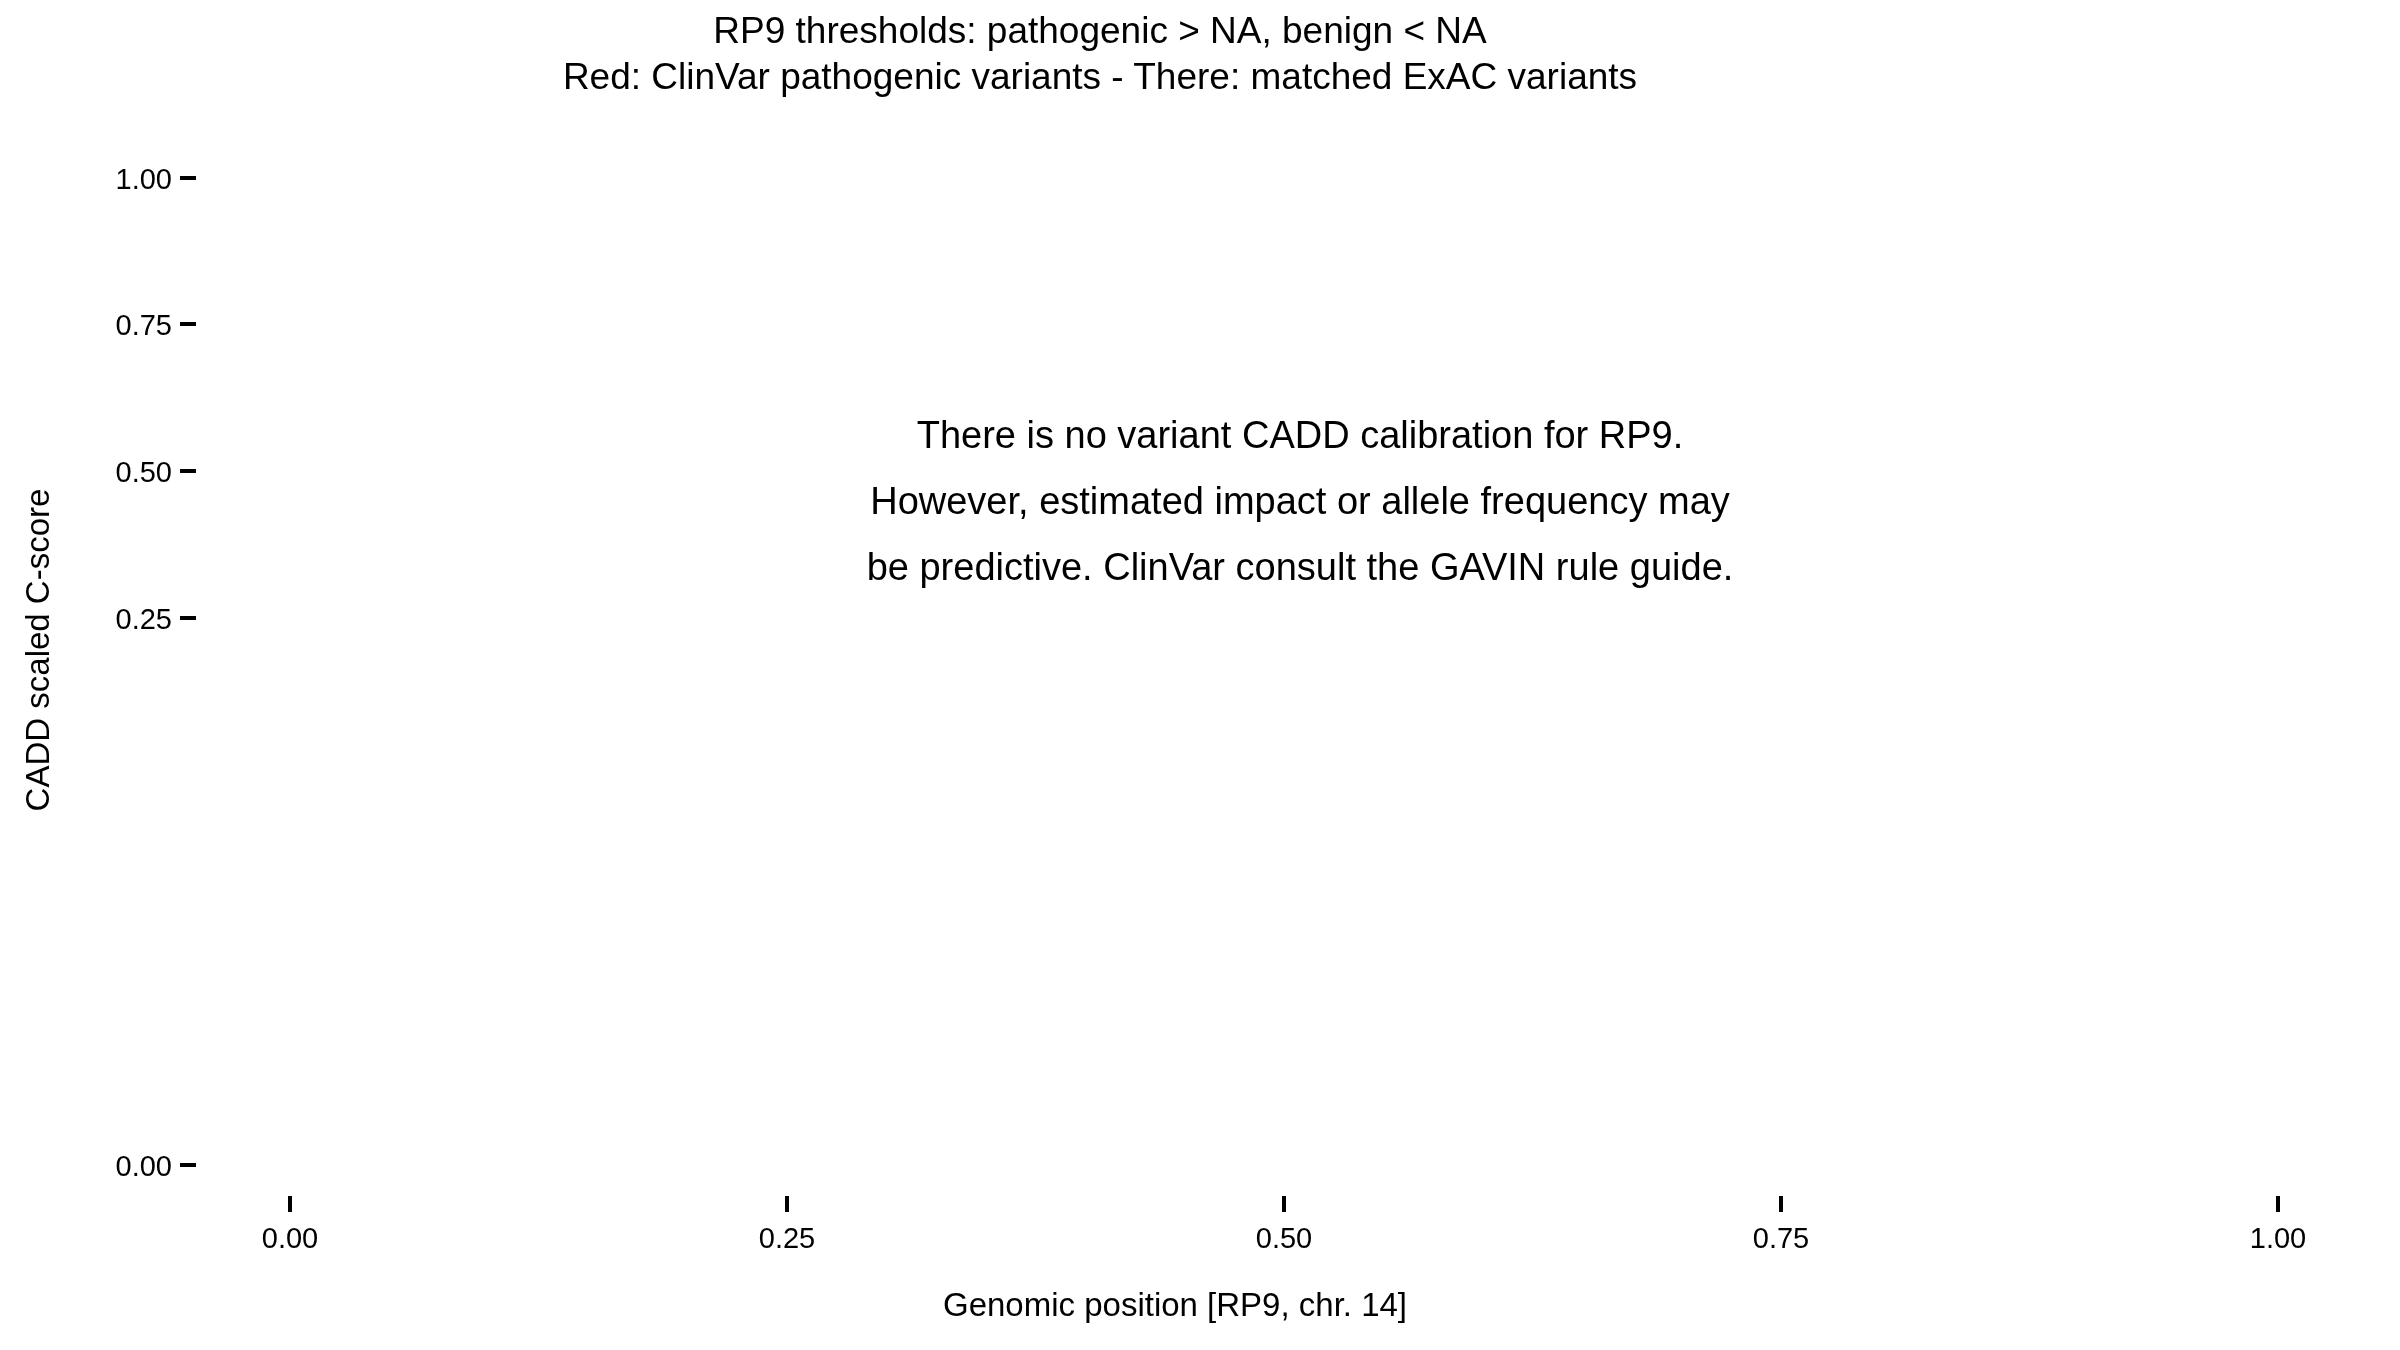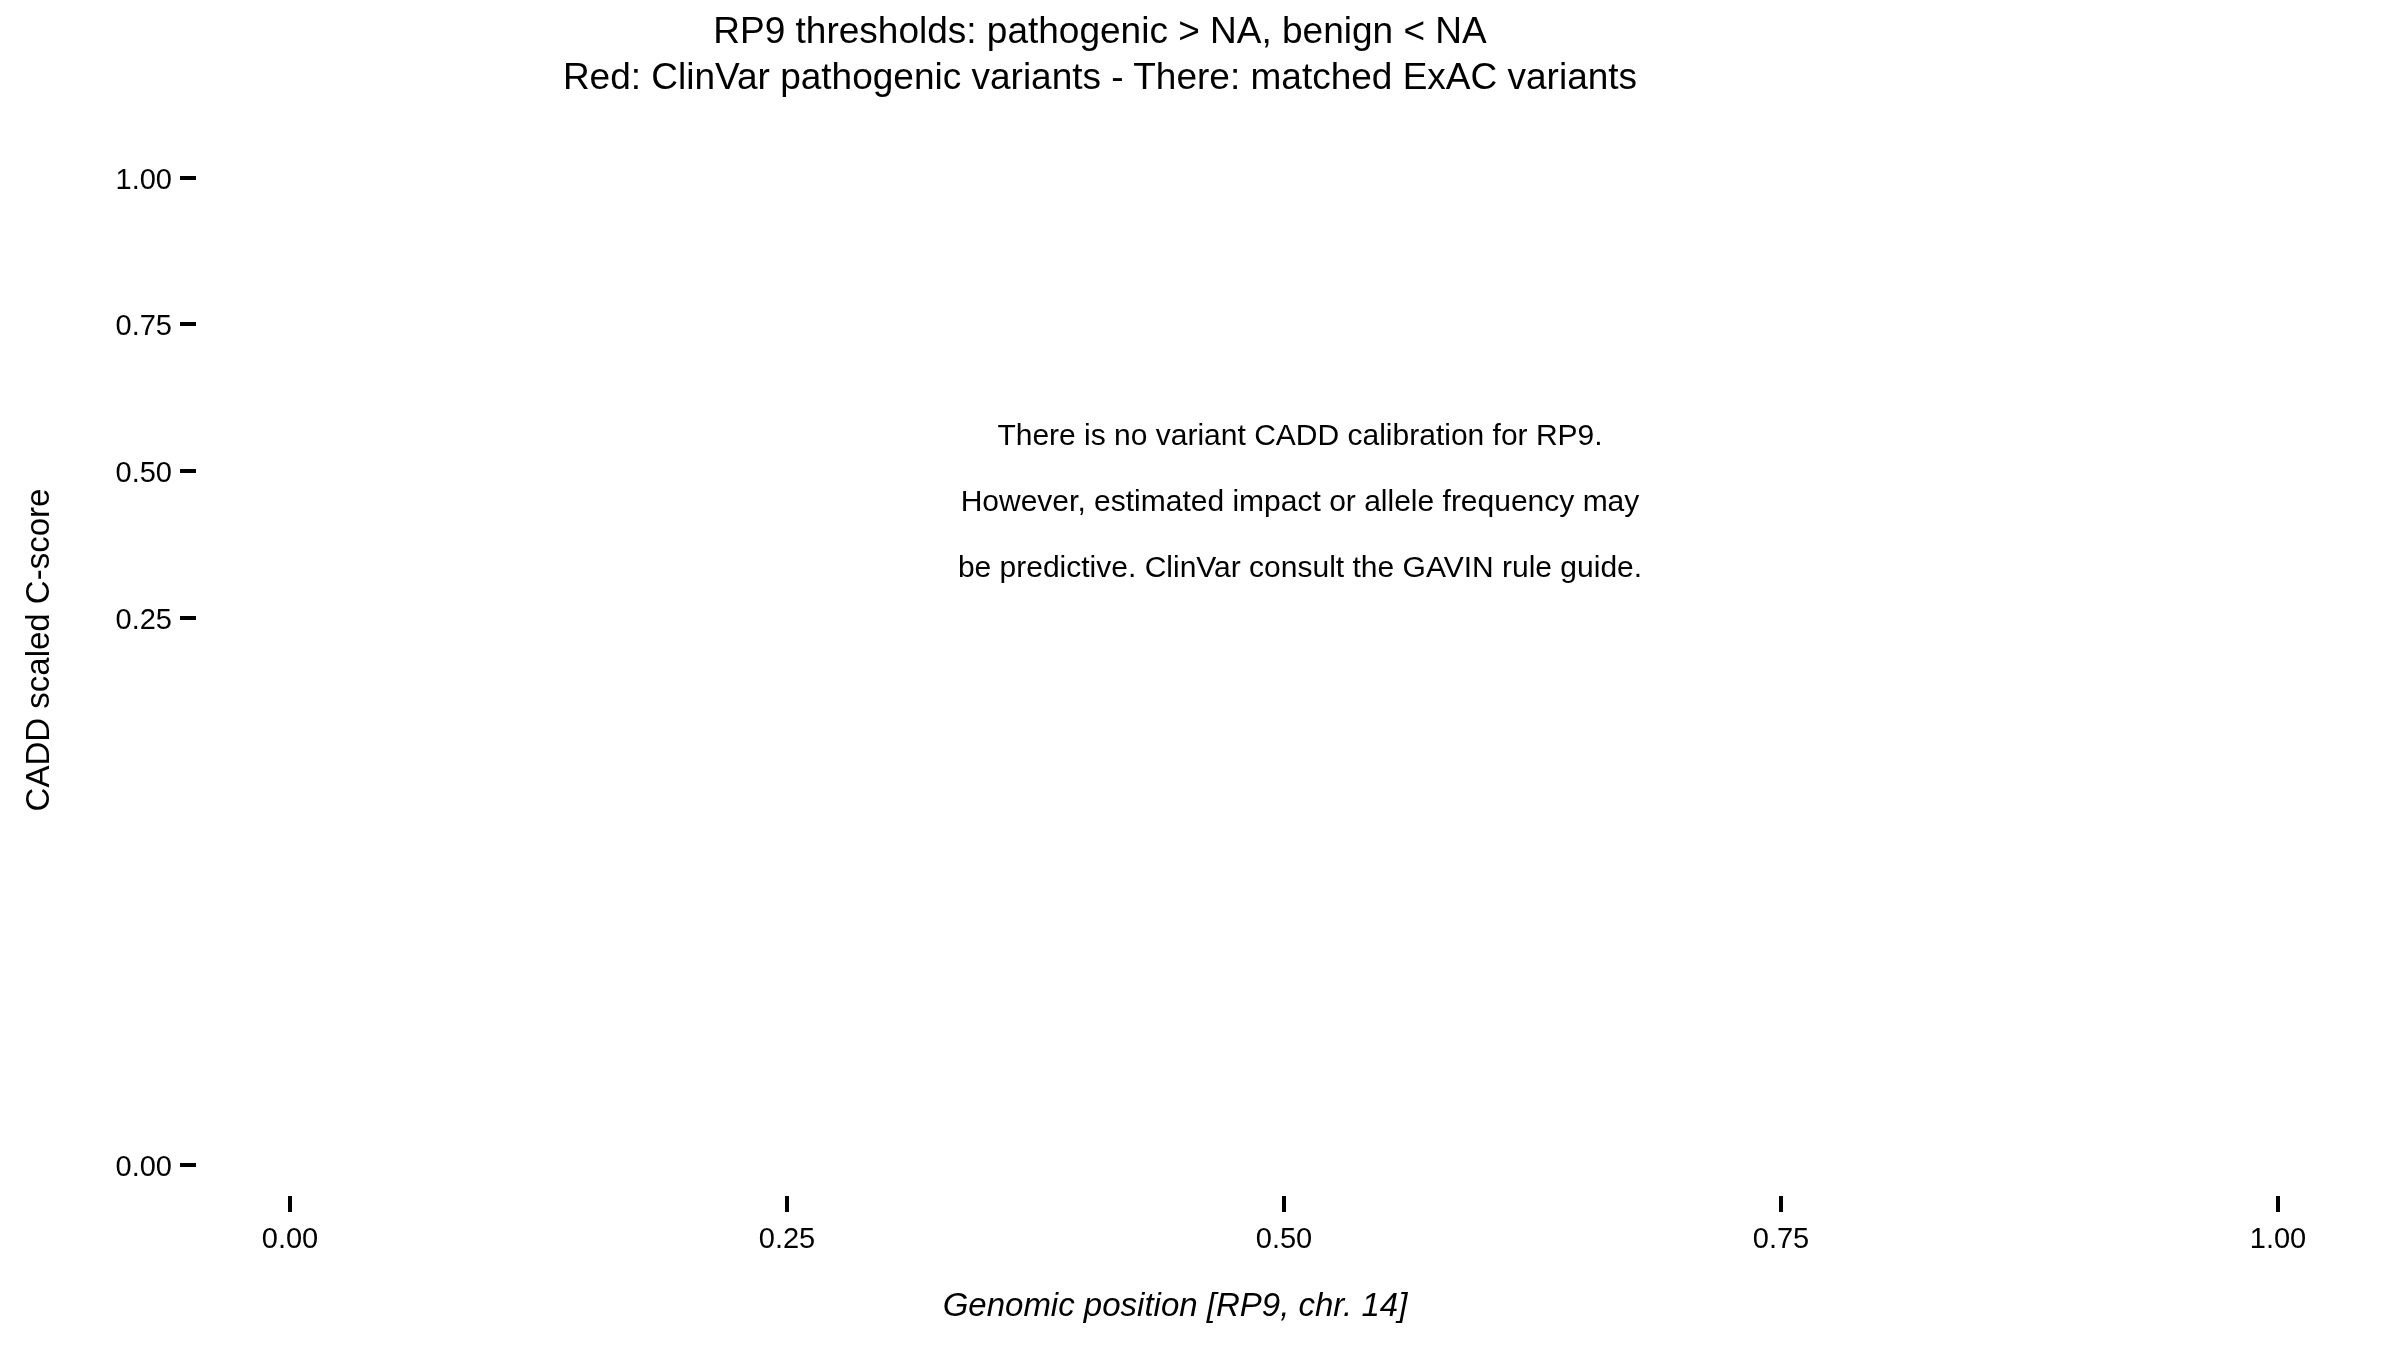--- a/index.html
+++ b/index.html
@@ -45,21 +45,21 @@
   
   .annotation {
     position: absolute;
     left: 300px;
     top: 402px;
     width: 2000px;
     text-align: center;
   }
   .annotation-line {
     display: block;
-    font-size: 30px;
+    font-size: 38px;
     line-height: 66px;
     color: #000000;
     white-space: pre;
   }
 
   
   .y-tick-label {
     position: absolute;
     right: 2224px; 
     font-size: 29px;
@@ -113,21 +113,20 @@
   }
   .x-axis-title {
     position: absolute;
     left: 0;
     top: 1286px;
     width: 2350px;
     text-align: center;
     font-size: 33px;
     color: #000000;
     white-space: pre;
-    font-style: italic;
   }
 </style>
 </head>
 <body>
 
 <div id="page">
 
   <div class="title-block">
     <span class="title-line">RP9 thresholds: pathogenic &gt; NA, benign &lt; NA</span>
     <span class="title-line">Red: ClinVar pathogenic variants - There: matched ExAC variants</span>

